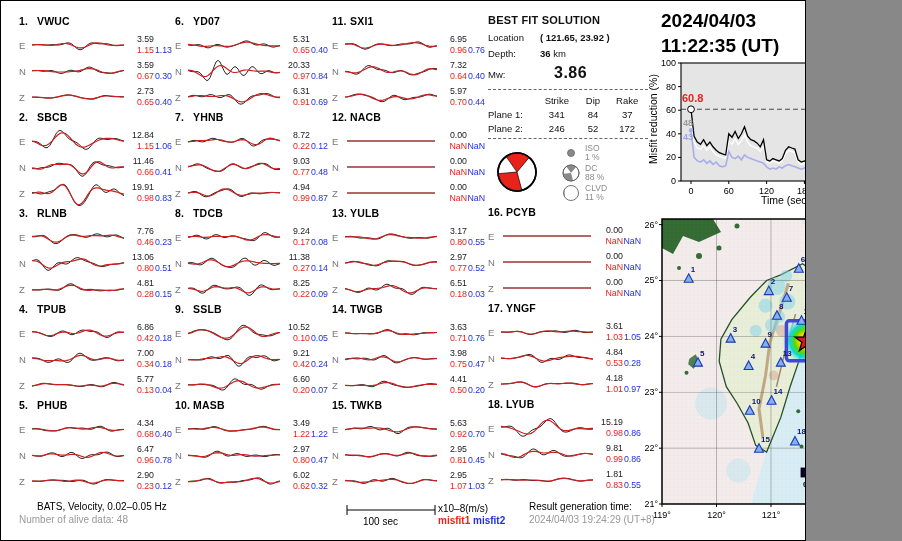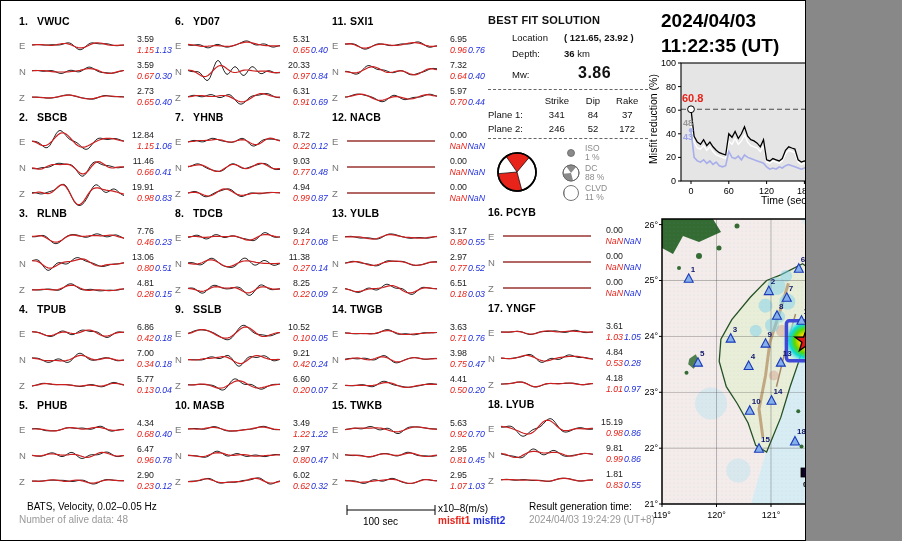--- a/index.html
+++ b/index.html
@@ -8,27 +8,27 @@
   
   .wcol{position:absolute;top:14px;width:154px;}
   .stgroup{height:96px;}
   .sthead{height:17px;font-size:10.5px;font-weight:bold;color:#000;letter-spacing:.2px;}
   .stnum{display:inline-block;width:18px;}
   .strow{display:flex;align-items:center;height:26px;}
   .comp{width:13px;color:#777;font-size:9.5px;flex:none;}
   .wsvg{width:92px;height:26px;flex:none;display:block;}
   .nums{width:48px;flex:none;font-size:8.8px;line-height:1.2;}
   .amp{width:30px;text-align:right;color:#1a1a1a;}
-  .mline{display:flex;font-style:italic;}
+  .mline{display:flex;}
   .m1{width:30px;text-align:right;color:#e8231a;}
   .m2{width:18px;text-align:right;color:#2230dd;}
   
   .sol{position:absolute;left:487px;top:13px;width:160px;font-size:9.5px;color:#111;}
   .sol h1{margin:0 0 6px 0;font-size:11px;letter-spacing:.2px;}
-  .srow{display:flex;align-items:baseline;height:16px;margin-left:24px;}
+  .srow{display:flex;align-items:baseline;height:16px;}
   .slab{width:52px;flex:none;}
   .b{font-weight:bold;}
   .mwrow{height:22px;}
   .mwval{font-size:16px;font-weight:bold;letter-spacing:.5px;margin-left:14px;}
   .dash{border-top:1px dashed #666;margin:3px 0;}
   .ptable{width:100%;border-collapse:collapse;font-size:9.5px;}
   .ptable td{padding:1.5px 0;text-align:center;}
   .ptable td:first-child{text-align:left;width:46px;}
   .beacharea{position:relative;height:62px;margin-top:4px;}
   .bball{position:absolute;left:6px;top:6px;}
@@ -1158,21 +1158,21 @@
       <path d="M18,186.29000000000008 H21" stroke="#000" stroke-width="1"></path>
       <text x="17" y="189.29000000000008" text-anchor="end" font-size="9" font-family="Liberation Sans,sans-serif">23°</text>
       <path d="M18,130.39000000000007 H21" stroke="#000" stroke-width="1"></path>
       <text x="17" y="133.39000000000007" text-anchor="end" font-size="9" font-family="Liberation Sans,sans-serif">24°</text>
       <path d="M18,74.49000000000008 H21" stroke="#000" stroke-width="1"></path>
       <text x="17" y="77.49000000000008" text-anchor="end" font-size="9" font-family="Liberation Sans,sans-serif">25°</text>
       <path d="M18,18.590000000000078 H21" stroke="#000" stroke-width="1"></path>
       <text x="17" y="21.590000000000078" text-anchor="end" font-size="9" font-family="Liberation Sans,sans-serif">26°</text>
     </svg>
 
-  <div class="ft" style="left:4px;top:500px;padding-left:22px;">BATS, Velocity, 0.02–0.05 Hz</div>
+  <div class="ft" style="left:14px;top:500px;padding-left:22px;">BATS, Velocity, 0.02–0.05 Hz</div>
   <div class="ft ftg" style="left:18px;top:513px;">Number of alive data: 48</div>
   <svg class="ft" style="left:345px;top:501px;" width="90" height="14">
     <path d="M1,3 V13 M1,8 H89 M89,3 V13" stroke="#000" stroke-width="1" fill="none"></path>
   </svg>
   <div class="ft" style="left:362px;top:515px;">100 sec</div>
   <div class="ft fsmall" style="left:437px;top:502px;">x10–8(m/s)</div>
   <div class="ft fsmall" style="left:437px;top:514px;">
     <span class="fm1">misfit1</span>
     <span class="fm2">misfit2</span>
   </div>

